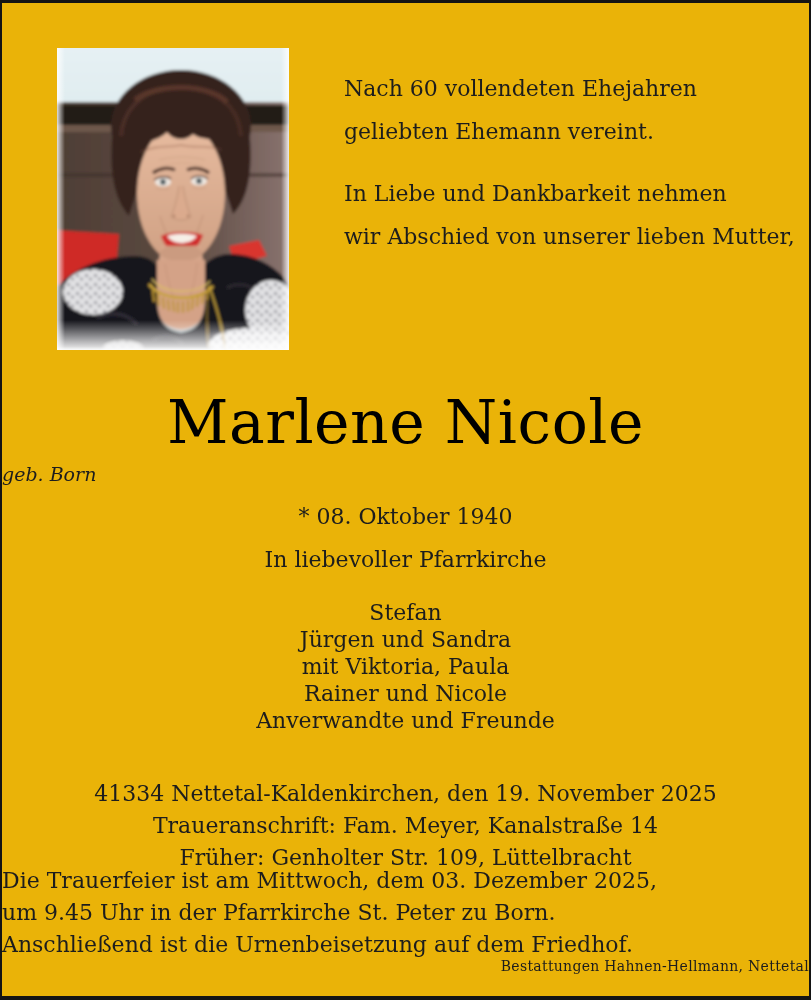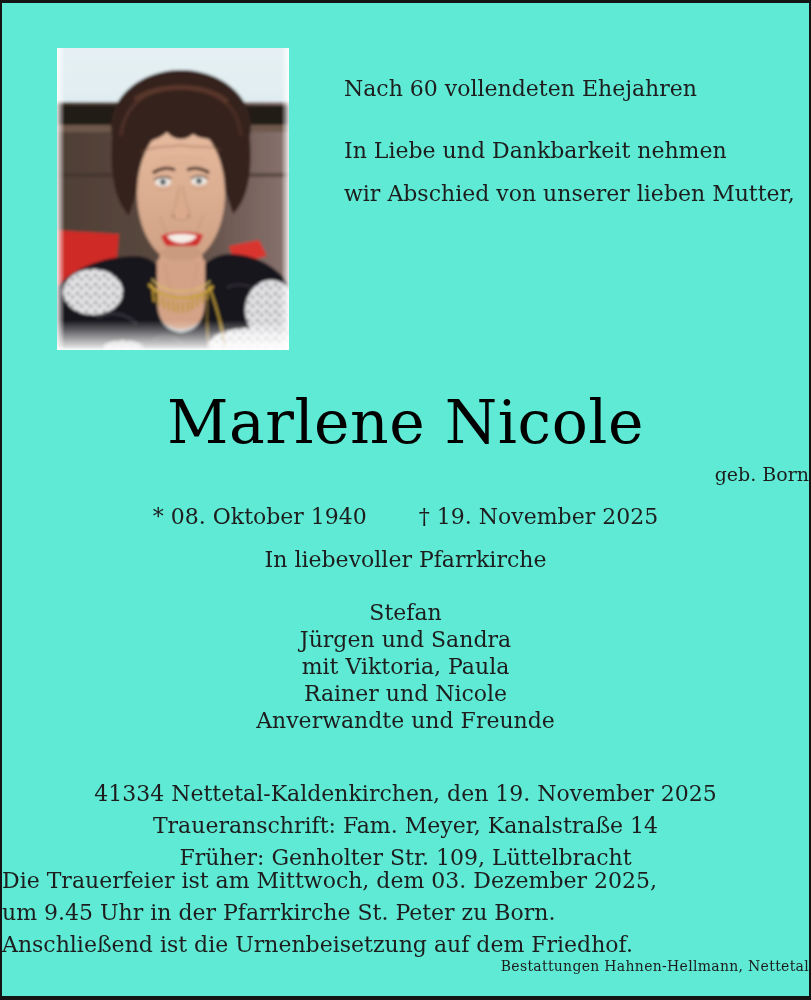--- a/index.html
+++ b/index.html
@@ -1,20 +1,20 @@
 <!DOCTYPE html>
 <html lang="de" style="--c-frame: #141414; --c-text: #1d1d1d; --c-lip-red: #d02a2c; --c-gold: #c39a33;"><head>
 <meta charset="utf-8">
 <style>
   html,body{margin:0;padding:0;background:#ffffff;}
   .page{
     position:relative;
     width:811px;height:1000px;
     box-sizing:border-box;
-    background:#5eead4;
+    background:#eab308;
     border-top:3px solid var(--c-frame,#141414);
     border-bottom:4px solid var(--c-frame,#141414);
     border-left:2px solid var(--c-frame,#141414);
     border-right:2px solid var(--c-frame,#141414);
     font-family:"DejaVu Serif","Liberation Serif",serif;
     color:var(--c-text,#1d1d1d);
     overflow:hidden;
   }
   .photo{
     position:absolute;left:55px;top:45px;width:232px;height:302px;
@@ -25,21 +25,21 @@
     font-size:22px;line-height:43px;white-space:nowrap;
   }
   .opening .gap{height:19px;}
   .name{
     position:absolute;left:0;top:386px;width:100%;
     margin:0;text-align:center;font-weight:normal;
     font-size:60px;line-height:1.1;letter-spacing:0.5px;color:#000;
   }
   .maiden{
     position:absolute;left:0;top:460px;width:100%;
-    text-align:right;font-size:19px;
+    text-align:left;font-size:19px;font-style:italic;
   }
   .dates{
     position:absolute;left:0;top:480px;width:100%;
     display:flex;justify-content:center;gap:52px;
     font-size:22px;white-space:nowrap;margin-top:21px;
   }
   .remembrance{
     position:absolute;left:0;top:544px;width:100%;
     text-align:center;font-size:22px;
   }
@@ -194,31 +194,31 @@
       </g>
 
       <rect x="0" y="272" width="232" height="30" fill="url(#fadeB)"></rect>
       <rect x="0" y="0" width="8" height="302" fill="url(#fadeL)"></rect>
       <rect x="224" y="0" width="8" height="302" fill="url(#fadeR)"></rect>
     </svg>
   </div>
 
   <div class="opening">
     <div>Nach 60 vollendeten Ehejahren</div>
+    <div>geliebten Ehemann vereint.</div>
     <div class="gap"></div>
     <div>In Liebe und Dankbarkeit nehmen</div>
     <div>wir Abschied von unserer lieben Mutter,</div>
   </div>
 
   <h1 class="name">Marlene Nicole</h1>
   <div class="maiden">geb. Born</div>
 
   <div class="dates">
     <span><span>*</span> <span>08. Oktober 1940</span></span>
-    <span><span>†</span> <span>19. November 2025</span></span>
   </div>
 
   <div class="remembrance">In liebevoller Pfarrkirche</div>
 
   <div class="mourners">
     <div>Stefan</div>
     <div>Jürgen und Sandra</div>
     <div>mit Viktoria, Paula</div>
     <div>Rainer und Nicole</div>
     <div>Anverwandte und Freunde</div>

